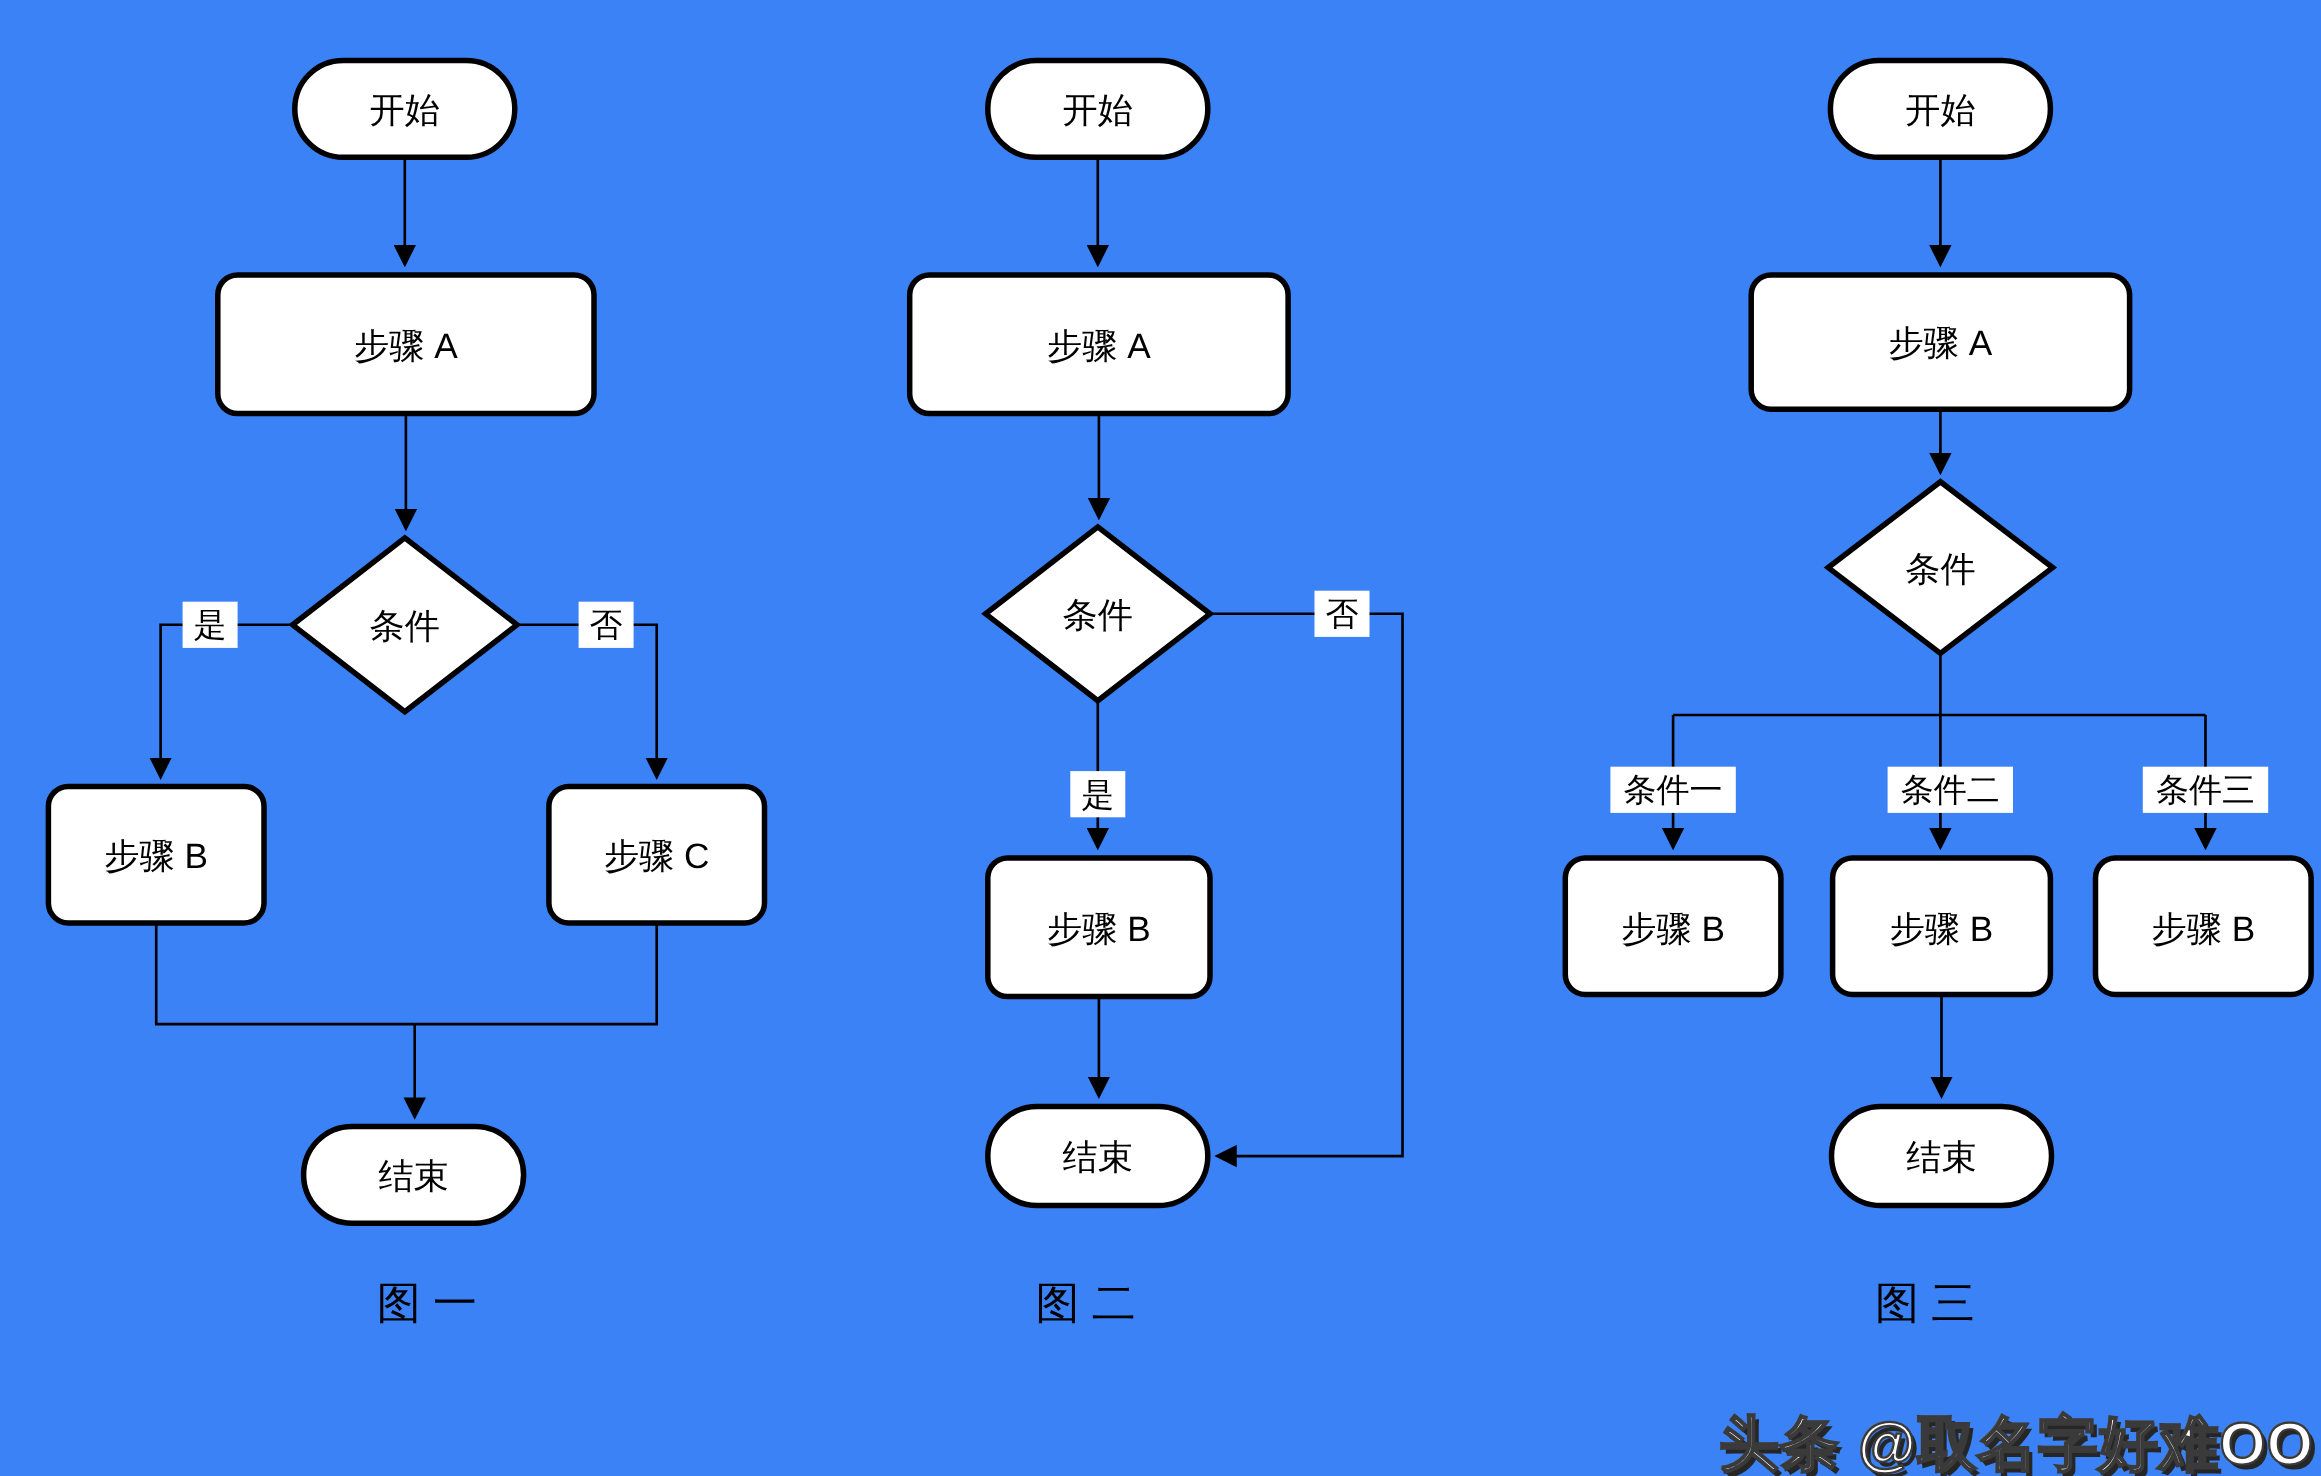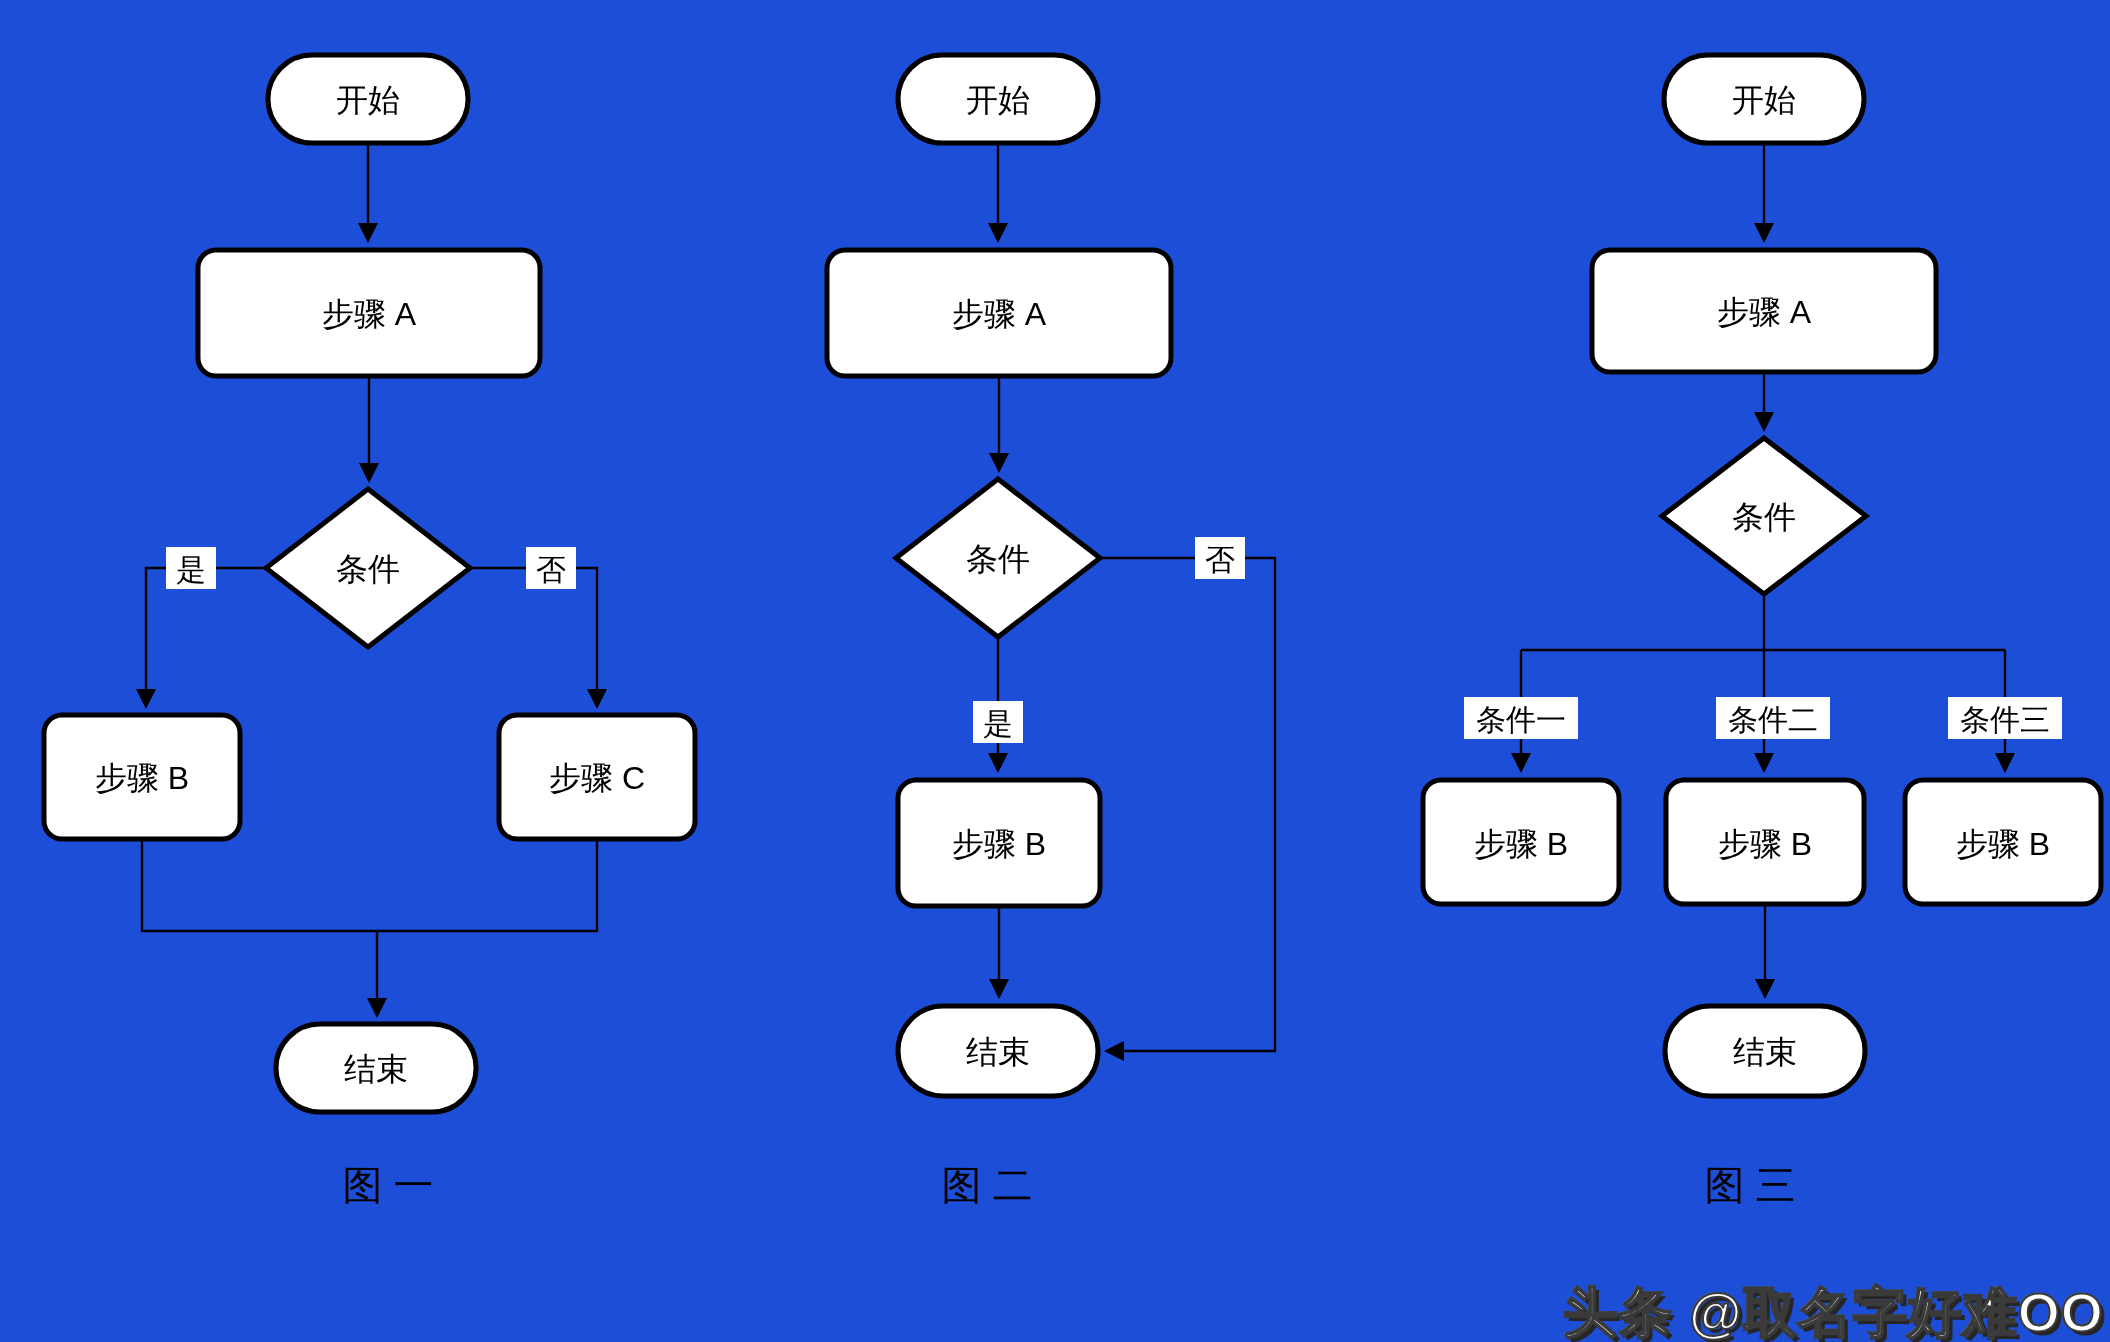--- a/index.html
+++ b/index.html
@@ -1,20 +1,20 @@
 <!DOCTYPE html>
 <html><head>
 <meta charset="utf-8">
 <style>
   html, body { margin: 0; padding: 0; background: #ffffff; }
   #canvas {
     position: relative;
     width: 2110px;
     height: 1342px;
-    background: #1d4ed8;
+    background: #3b82f6;
     font-family: "Liberation Sans", sans-serif;
     overflow: hidden;
   }
   svg { display: block; }
   .shape  { fill: #ffffff; stroke: #000000; stroke-width: 5; }
   .edge   { fill: none; stroke: #000000; stroke-width: 2.4; }
   .halo   { fill: #ffffff; stroke: none; }
   .node-text {
     font-family: "Liberation Sans", sans-serif;
     font-size: 32px; fill: #000000;

